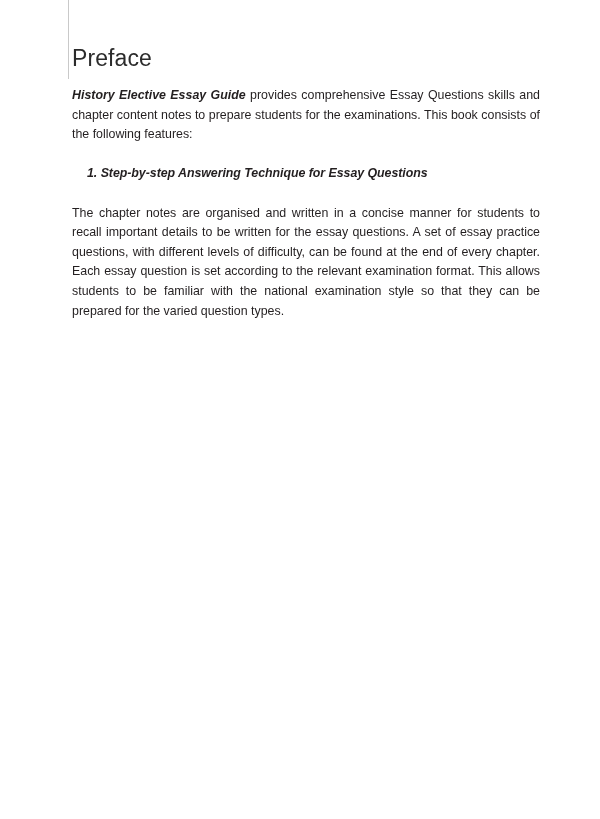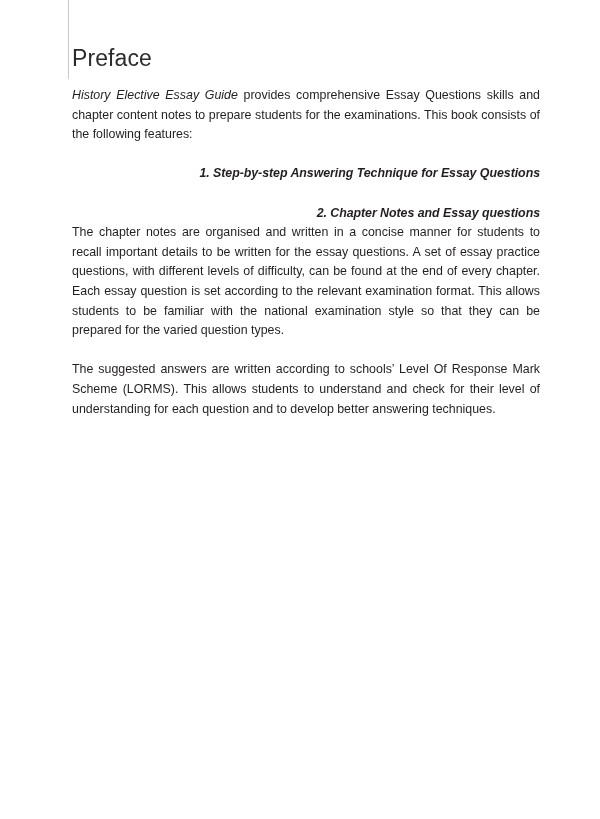--- a/index.html
+++ b/index.html
@@ -80,26 +80,26 @@
     margin-bottom: 0;
   }
 
   h2.section-heading {
     margin: 0 0 0 15px;
     font-size: 12.4px;
     line-height: 19.6px;
     font-weight: bold;
     font-style: italic;
     color: #231f20;
-    text-align: right;
+    text-align: left;
     letter-spacing: -0.05px;
   }
 
   .lead-bold-italic {
-    font-weight: normal;
+    font-weight: bold;
     font-style: italic;
   }
 </style>
 </head>
 <body>
 
 <div class="page">
 
   <div class="margin-rule"></div>
 
@@ -109,23 +109,21 @@
 
     <div class="body-block">
 
       <p class="para intro"><span class="lead-bold-italic">History Elective Essay Guide</span><span> provides comprehensive Essay Questions skills and chapter content notes to prepare students for the examinations. This book consists of the following features:</span></p>
 
       <div class="section">
         <h2 class="section-heading">1. Step-by-step Answering Technique for Essay Questions</h2>
       </div>
 
       <div class="section">
-        <h2 class="section-heading">2. Chapter Notes and Essay questions</h2>
         <p class="para">The chapter notes are organised and written in a concise manner for students to recall important details to be written for the essay questions. A set of essay practice questions, with different levels of difficulty, can be found at the end of every chapter. Each essay question is set according to the relevant examination format. This allows students to be familiar with the national examination style so that they can be prepared for the varied question types.</p>
       </div>
 
       <div class="section">
-        <p class="para">The suggested answers are written according to schools’ Level Of Response Mark Scheme (LORMS). This allows students to understand and check for their level of understanding for each question and to develop better answering techniques.</p>
       </div>
 
     </div>
   </div>
 </div>
 
 </body></html>

